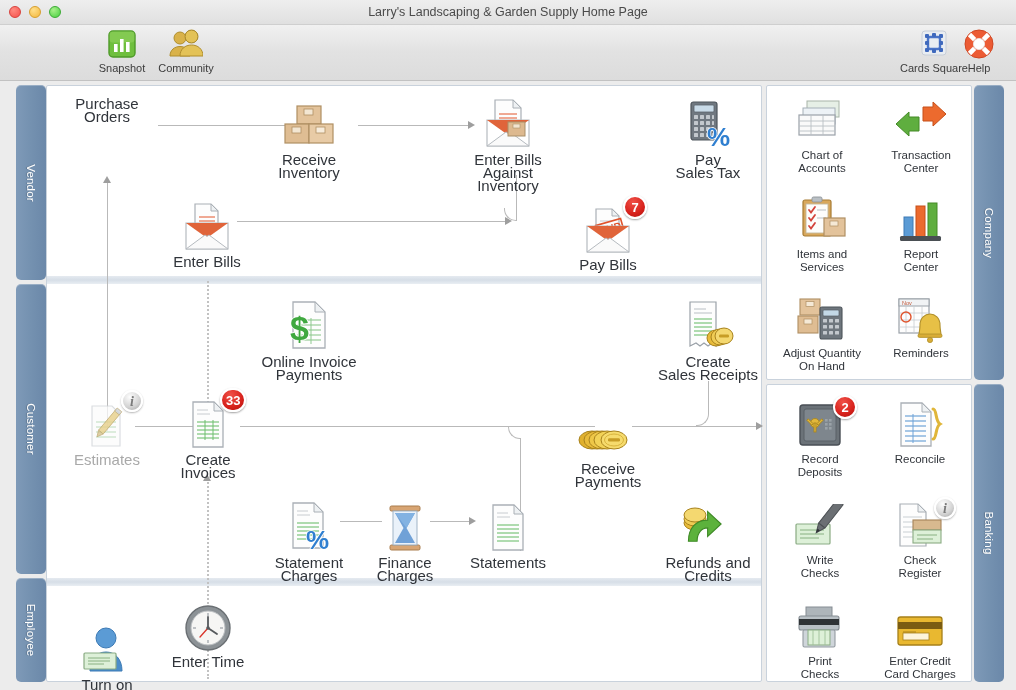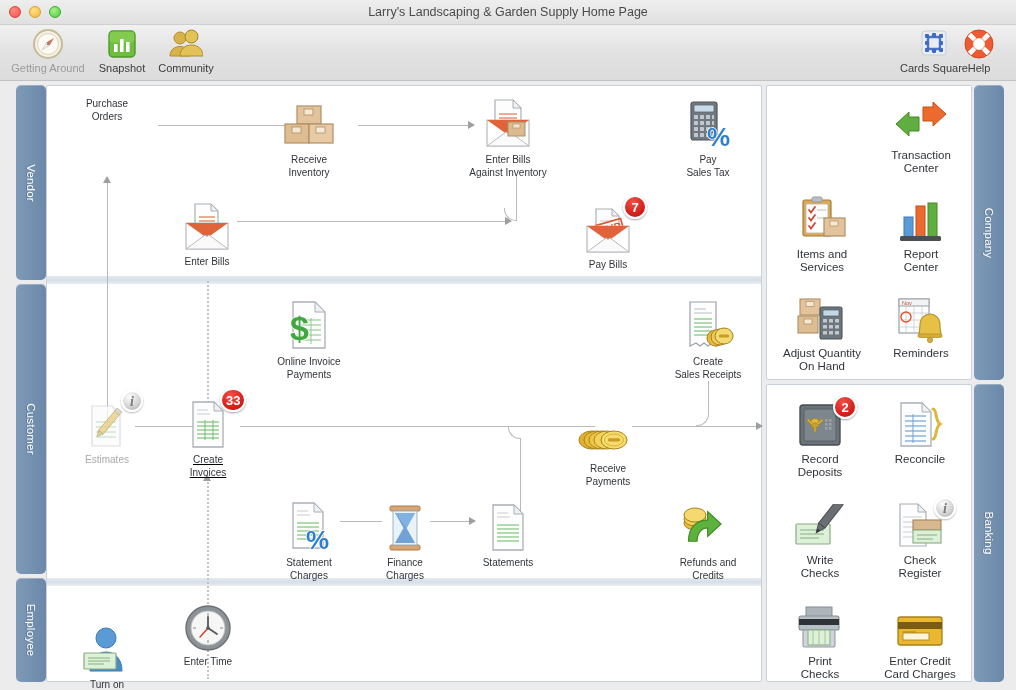--- a/index.html
+++ b/index.html
@@ -80,21 +80,21 @@
     position: absolute;
     background: linear-gradient(180deg,#e5eaf0 0%,#d6dee7 50%,#e9eef3 100%);
   }
 
   
   .node {
     position: absolute; width: 104px; text-align: center;
     cursor: default;
   }
   .node .glyph { height: 56px; display: flex; align-items: flex-end; justify-content: center; position: relative; }
-  .node .cap { font-size: 10px; color: #30343a; line-height: 13px; margin-top: 3px; white-space: pre-line; }
+  .node .cap { font-size: 15px; color: #30343a; line-height: 13px; margin-top: 3px; white-space: pre-line; }
   .node.dim .cap { color: #a9a9a9; }
 
   
   .tile { position: absolute; width: 104px; text-align: center; cursor: default; }
   .tile .glyph { height: 50px; display: flex; align-items: flex-end; justify-content: center; position: relative; }
   .tile .cap { font-size: 11.5px; color: #30343a; line-height: 13px; margin-top: 4px; white-space: pre-line; }
 
   
   .badge {
     position: absolute;
@@ -146,32 +146,20 @@
     <div class="traffic">
       <div class="tl red"></div>
       <div class="tl yellow"></div>
       <div class="tl green"></div>
     </div>
     <div class="title-text">Larry's Landscaping &amp; Garden Supply Home Page</div>
   </div>
 
   <div class="toolbar">
 
-    <div class="tb-item" style="left:5px;">
-      <div class="tb-icon">
-        <svg width="32" height="32" viewBox="0 0 32 32">
-          <circle cx="16" cy="16" r="14" fill="#f4f1e8" stroke="#c9ba96" stroke-width="2"></circle>
-          <circle cx="16" cy="16" r="10.5" fill="#fbfaf5" stroke="#ddd2b6" stroke-width="1"></circle>
-          <polygon points="22,10 17.5,17.5 10,22 14.5,14.5" fill="#e06b4f"></polygon>
-          <polygon points="10,22 14.5,14.5 17.5,17.5" fill="#f0f0f0" stroke="#c0c0c0" stroke-width=".4"></polygon>
-          <circle cx="16" cy="16" r="1.2" fill="#888"></circle>
-        </svg>
-      </div>
-      <div class="tb-label dim">Getting Around</div>
-    </div>
 
     <div class="tb-item" style="left:143px;">
       <div class="tb-icon">
         <svg width="34" height="30" viewBox="0 0 34 30">
           <circle cx="11" cy="9" r="6" fill="#d9b24a" stroke="#b08e2d" stroke-width="1"></circle>
           <path d="M1 27c0-6 4.6-9.5 10-9.5S21 21 21 27z" fill="#d9b24a" stroke="#b08e2d" stroke-width="1"></path>
           <circle cx="22.5" cy="7.5" r="6.5" fill="#e7c濃"></circle>
           <circle cx="22.5" cy="7.5" r="6.5" fill="#e3c257" stroke="#b08e2d" stroke-width="1"></circle>
           <path d="M11 27c0-7 5.2-11 11.5-11S34 20 34 27z" fill="#e3c257" stroke="#b08e2d" stroke-width="1"></path>
         </svg>
@@ -463,21 +451,21 @@
             <rect x="19" y="6" width="6" height="26" fill="#e8d08a" stroke="#b9a367" stroke-width=".8"></rect>
             <polygon points="19,32 25,32 22,38" fill="#d8c48f" stroke="#b9a367" stroke-width=".8"></polygon>
             <rect x="19" y="3" width="6" height="4" fill="#cfd3d7" stroke="#b9a367" stroke-width=".8"></rect>
           </g>
         </svg>
       </div>
       <div class="ibadge" style="left:66px; top:-4px;">i</div>
       <div class="cap">Estimates</div>
     </div>
 
-    <div class="node" style="left:156px; top:313px;text-decoration:underline;">
+    <div class="node" style="left:156px; top:313px;">
       <div class="glyph">
         <svg width="44" height="50" viewBox="0 0 44 50">
           <path d="M7 2h21l9 9v36H7z" fill="#fdfdfd" stroke="#aab0b6" stroke-width="1.3"></path>
           <path d="M28 2l9 9h-9z" fill="#eef1f3" stroke="#aab0b6" stroke-width="1"></path>
           <g stroke="#c8ccd0" stroke-width="1">
               <line x1="11" y1="10" x2="22" y2="10"></line>
               <line x1="11" y1="14" x2="24" y2="14"></line>
             </g>
           <g stroke="#6fbf6f" stroke-width="1.1">
             <line x1="11" y1="22" x2="33" y2="22"></line>
@@ -616,20 +604,38 @@
           </g>
           <line x1="24" y1="24" x2="24" y2="13" stroke="#55595c" stroke-width="1.8" stroke-linecap="round"></line>
           <line x1="24" y1="24" x2="33" y2="30" stroke="#55595c" stroke-width="1.8" stroke-linecap="round"></line>
           <line x1="24" y1="24" x2="16" y2="33" stroke="#d9342a" stroke-width="1.3" stroke-linecap="round"></line>
           <circle cx="24" cy="24" r="1.8" fill="#55595c"></circle>
         </svg>
       </div>
       <div class="cap">Enter Time</div>
     </div>
 
+    <div class="tile" style="left:770px; top:14px;">
+      <div class="glyph">
+        <svg width="50" height="46" viewBox="0 0 50 46">
+          <rect x="10" y="2" width="32" height="16" fill="#e6efe6" stroke="#a8b4a8" stroke-width="1"></rect>
+          <rect x="6" y="9" width="32" height="16" fill="#edf2f6" stroke="#a5afb8" stroke-width="1"></rect>
+          <rect x="2" y="16" width="36" height="20" fill="#fafafa" stroke="#9aa1a8" stroke-width="1.2"></rect>
+          <g stroke="#b9bfc4" stroke-width=".9">
+            <line x1="2" y1="22" x2="38" y2="22"></line>
+              <line x1="2" y1="27" x2="38" y2="27"></line>
+              <line x1="2" y1="32" x2="38" y2="32"></line>
+            <line x1="14" y1="16" x2="14" y2="36"></line>
+              <line x1="26" y1="16" x2="26" y2="36"></line>
+          </g>
+        </svg>
+      </div>
+      <div class="cap">Chart of
+Accounts</div>
+    </div>
 
     <div class="tile" style="left:869px; top:14px;">
       <div class="glyph">
         <svg width="52" height="44" viewBox="0 0 52 44">
           <path d="M28 6h10v-5l13 12-13 12v-5H28z" fill="#ec6a2e" stroke="#c64f18" stroke-width="1"></path>
           <path d="M24 20H14v5L1 13 14 1v5h10z" fill="#5fae3f" stroke="#448a27" stroke-width="1" transform="translate(0,10)"></path>
         </svg>
       </div>
       <div class="cap">Transaction
 Center</div>

